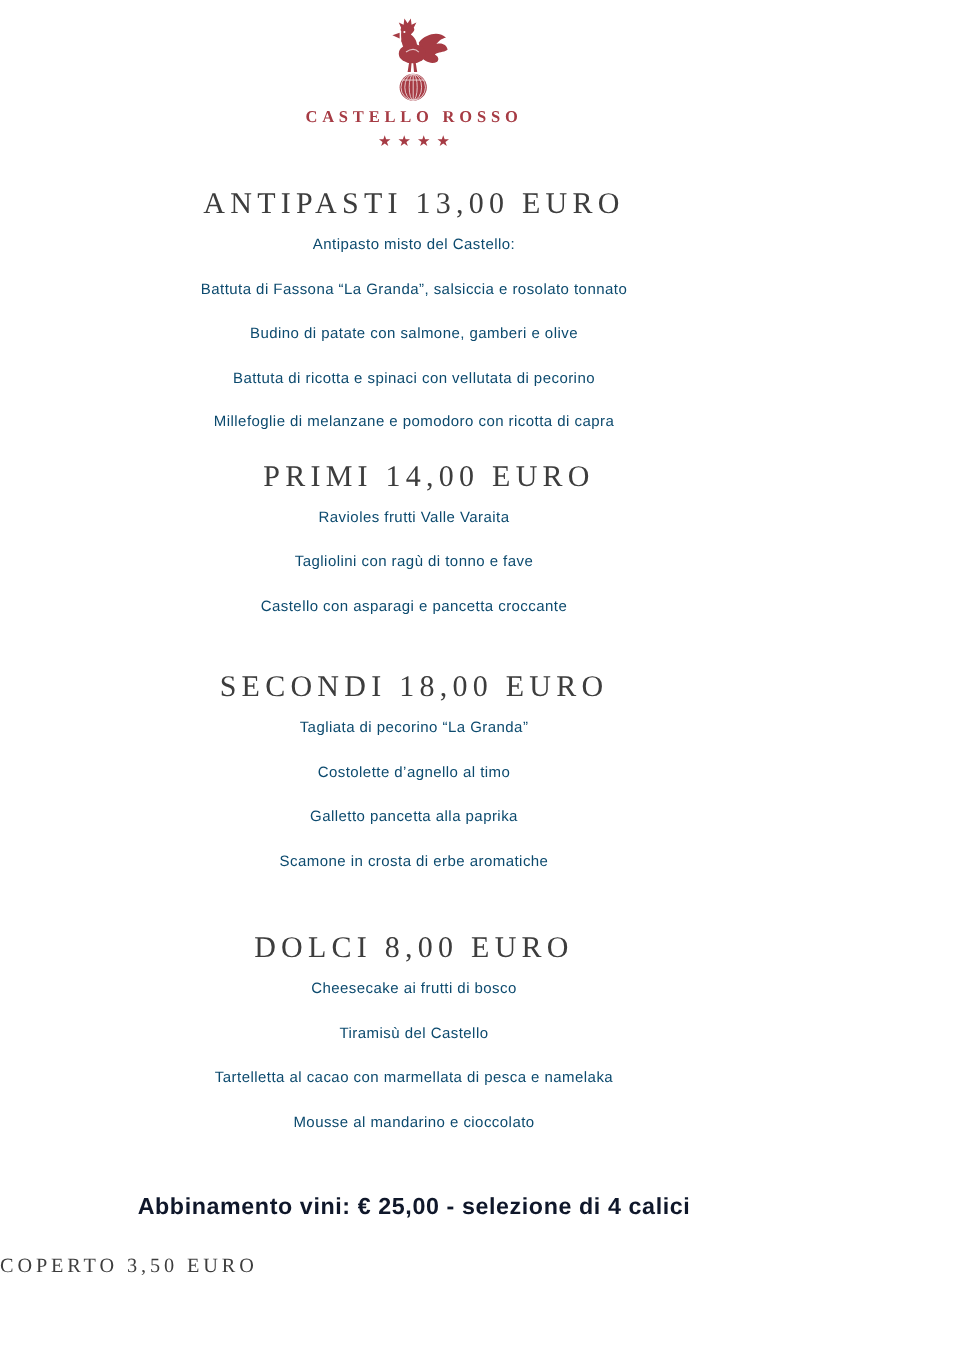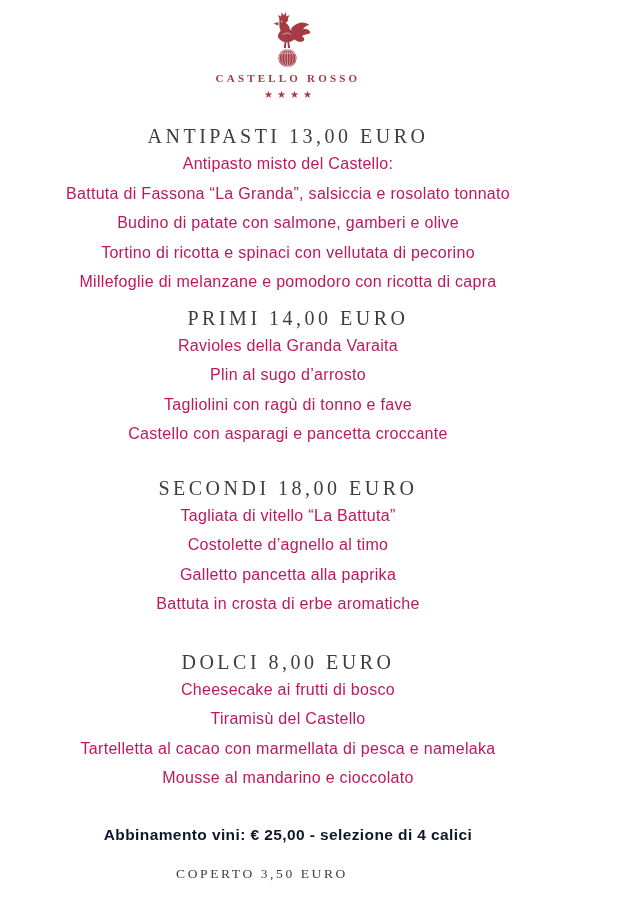--- a/index.html
+++ b/index.html
@@ -3,21 +3,20 @@
 <meta charset="utf-8">
 <style>
   html,body{margin:0;padding:0;background:#fff;}
   .page{
     position:relative;
     width:552px;height:905px;
     background:#ffffff;
     overflow:hidden;
     font-family:"Liberation Sans", sans-serif;
     text-align:center;
-    margin-left:12px;
   }
   .header{padding-top:10px;}
   .logo{display:block;margin:0 auto;}
   .brand-name{
     font-family:"Liberation Serif", serif;
     font-size:11px;font-weight:bold;
     letter-spacing:3.2px;
     color:#a63b44;
     line-height:16px;
     margin-top:1px;
@@ -37,37 +36,37 @@
     letter-spacing:3.5px;
     color:#3d3d3d;
     line-height:26px;
     margin:0;
   }
   .sh-antipasti{margin-top:21px;text-align:center;}
   .sh-primi{margin-top:8px;padding-left:20px;}
   .sh-secondi{margin-top:26px;}
   .sh-dolci{margin-top:30px;font-family:Liberation Serif, serif;}
   .menu-item{
-    font-size:16px;
+    font-size:10px;
     letter-spacing:0.3px;
-    color:#be185d;
+    color:#0c4a6e;
     line-height:29.5px;
     text-align:center;
   }
   .wine-pairing{
     margin-top:32px;
     font-size:15.5px;
     font-weight:bold;
     letter-spacing:0.4px;
     color:#0f172a;
     line-height:20px;
   }
   .cover-charge{
     margin-top:20px;
-    text-align:center;
+    text-align:left;
     padding-right:52px;
     font-family:"Liberation Serif", serif;
     font-size:13.5px;
     letter-spacing:2.6px;
     color:#3d3d3d;
     line-height:18px;
   }
 </style>
 </head>
 <body>
@@ -98,38 +97,37 @@
     </svg>
     <div class="brand-name">CASTELLO ROSSO</div>
     <div class="brand-stars">★★★★</div>
   </div>
 
   <div>
     <h2 class="section-heading sh-antipasti">ANTIPASTI 13,00 EURO</h2>
     <div class="menu-item">Antipasto misto del Castello:</div>
     <div class="menu-item">Battuta di Fassona “La Granda”, salsiccia e rosolato tonnato</div>
     <div class="menu-item">Budino di patate con salmone, gamberi e olive</div>
-    <div class="menu-item">Tortino di ricotta e spinaci con vellutata di pecorino</div>
+    <div class="menu-item">Battuta di ricotta e spinaci con vellutata di pecorino</div>
     <div class="menu-item">Millefoglie di melanzane e pomodoro con ricotta di capra</div>
   </div>
 
   <div>
     <h2 class="section-heading sh-primi">PRIMI 14,00 EURO</h2>
-    <div class="menu-item">Ravioles della Granda Varaita</div>
-    <div class="menu-item">Plin al sugo d’arrosto</div>
+    <div class="menu-item">Ravioles frutti Valle Varaita</div>
     <div class="menu-item">Tagliolini con ragù di tonno e fave</div>
     <div class="menu-item">Castello con asparagi e pancetta croccante</div>
   </div>
 
   <div>
     <h2 class="section-heading sh-secondi">SECONDI 18,00 EURO</h2>
-    <div class="menu-item">Tagliata di vitello “La Battuta”</div>
+    <div class="menu-item">Tagliata di pecorino “La Granda”</div>
     <div class="menu-item">Costolette d’agnello al timo</div>
     <div class="menu-item">Galletto pancetta alla paprika</div>
-    <div class="menu-item">Battuta in crosta di erbe aromatiche</div>
+    <div class="menu-item">Scamone in crosta di erbe aromatiche</div>
   </div>
 
   <div>
     <h2 class="section-heading sh-dolci">DOLCI 8,00 EURO</h2>
     <div class="menu-item">Cheesecake ai frutti di bosco</div>
     <div class="menu-item">Tiramisù del Castello</div>
     <div class="menu-item">Tartelletta al cacao con marmellata di pesca e namelaka</div>
     <div class="menu-item">Mousse al mandarino e cioccolato</div>
   </div>
 

